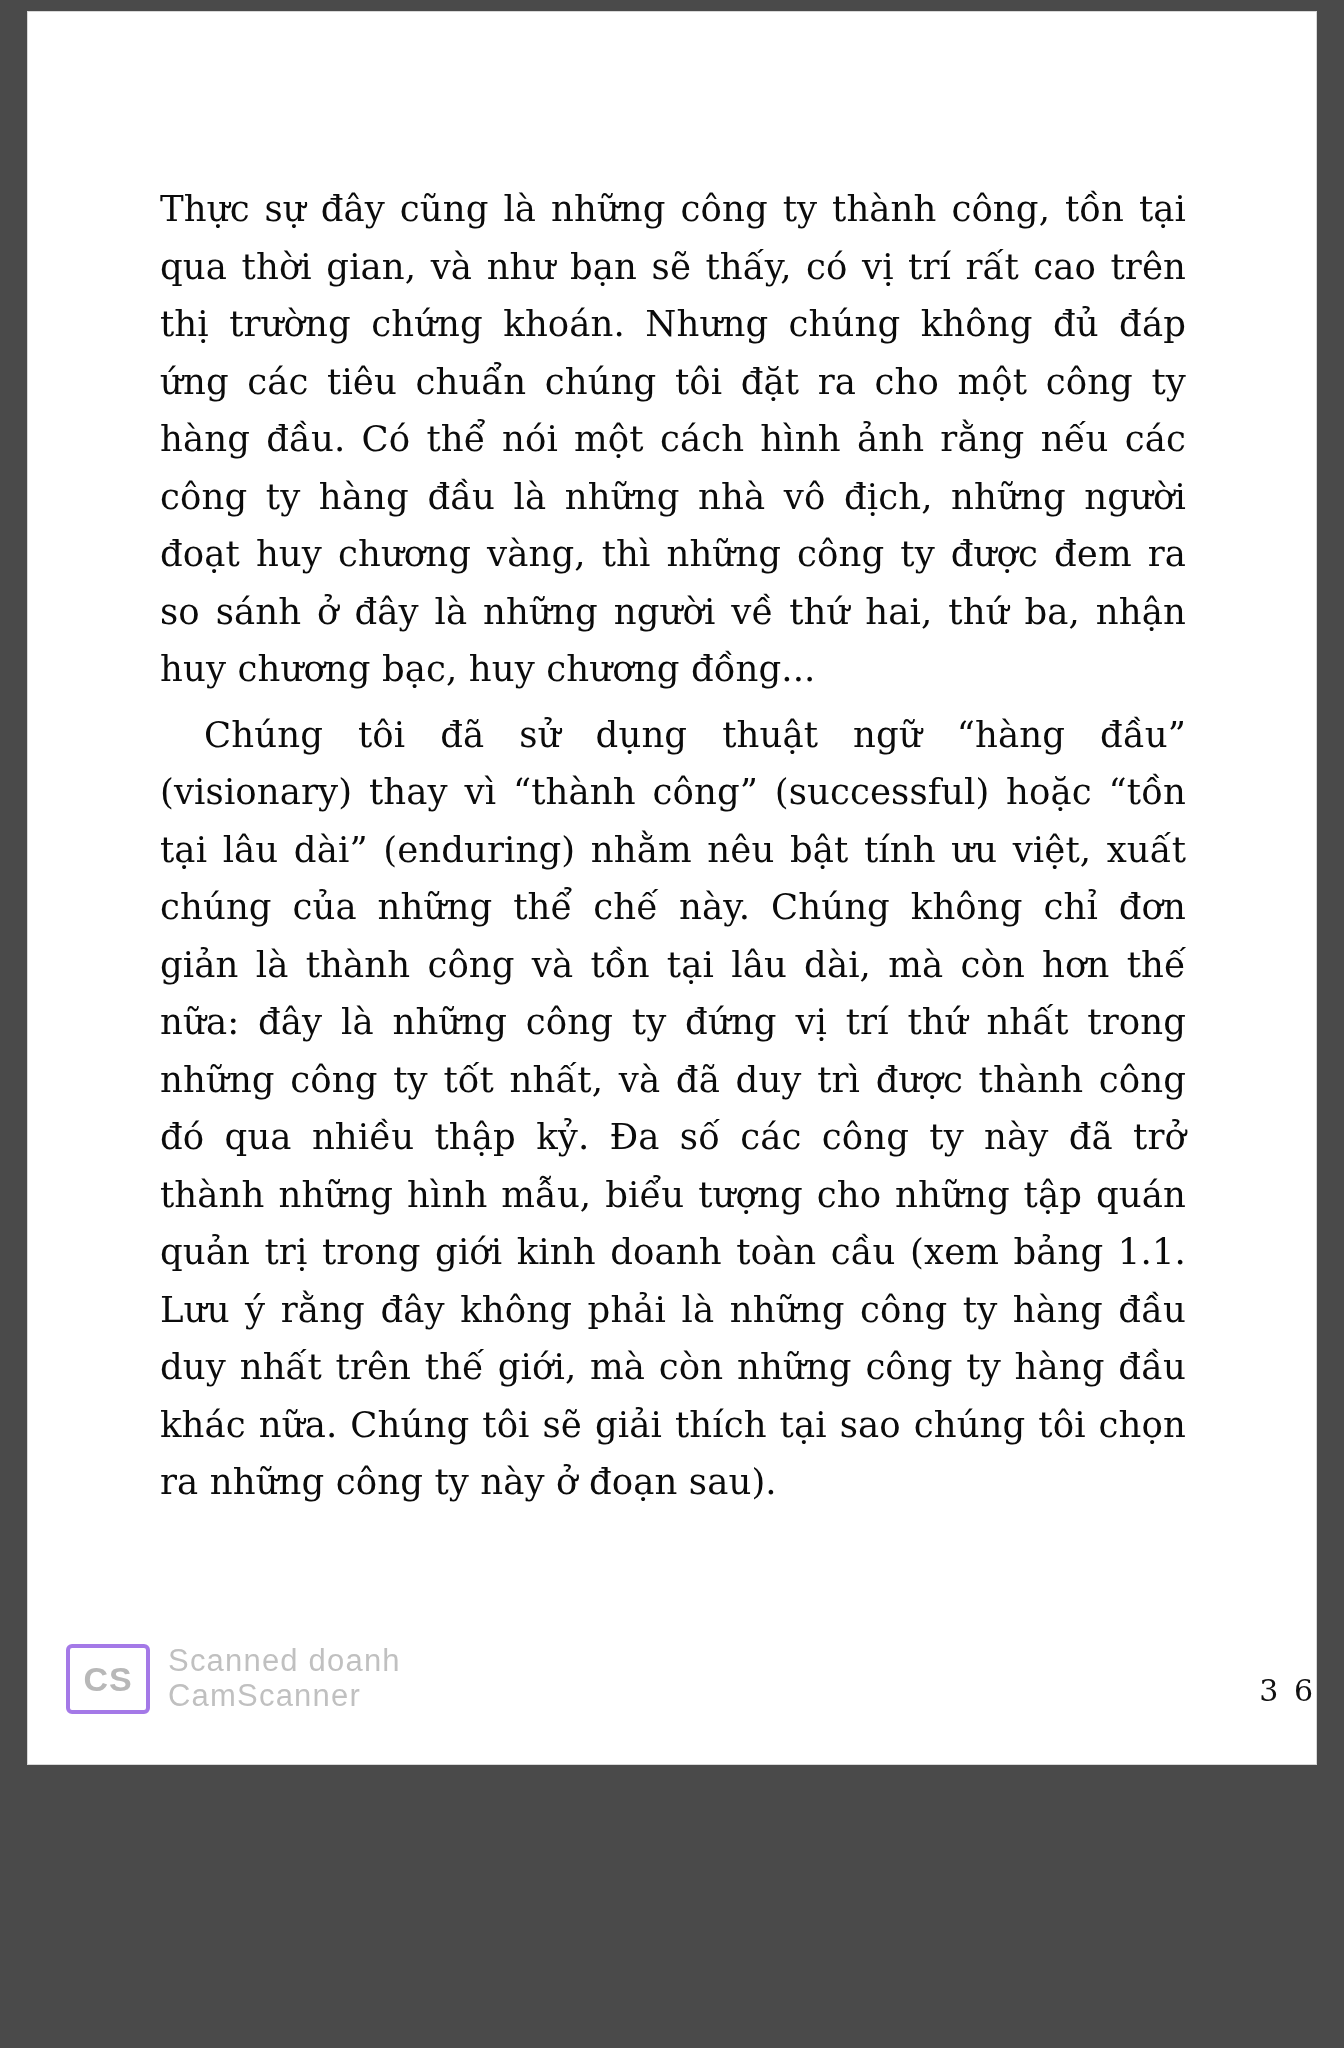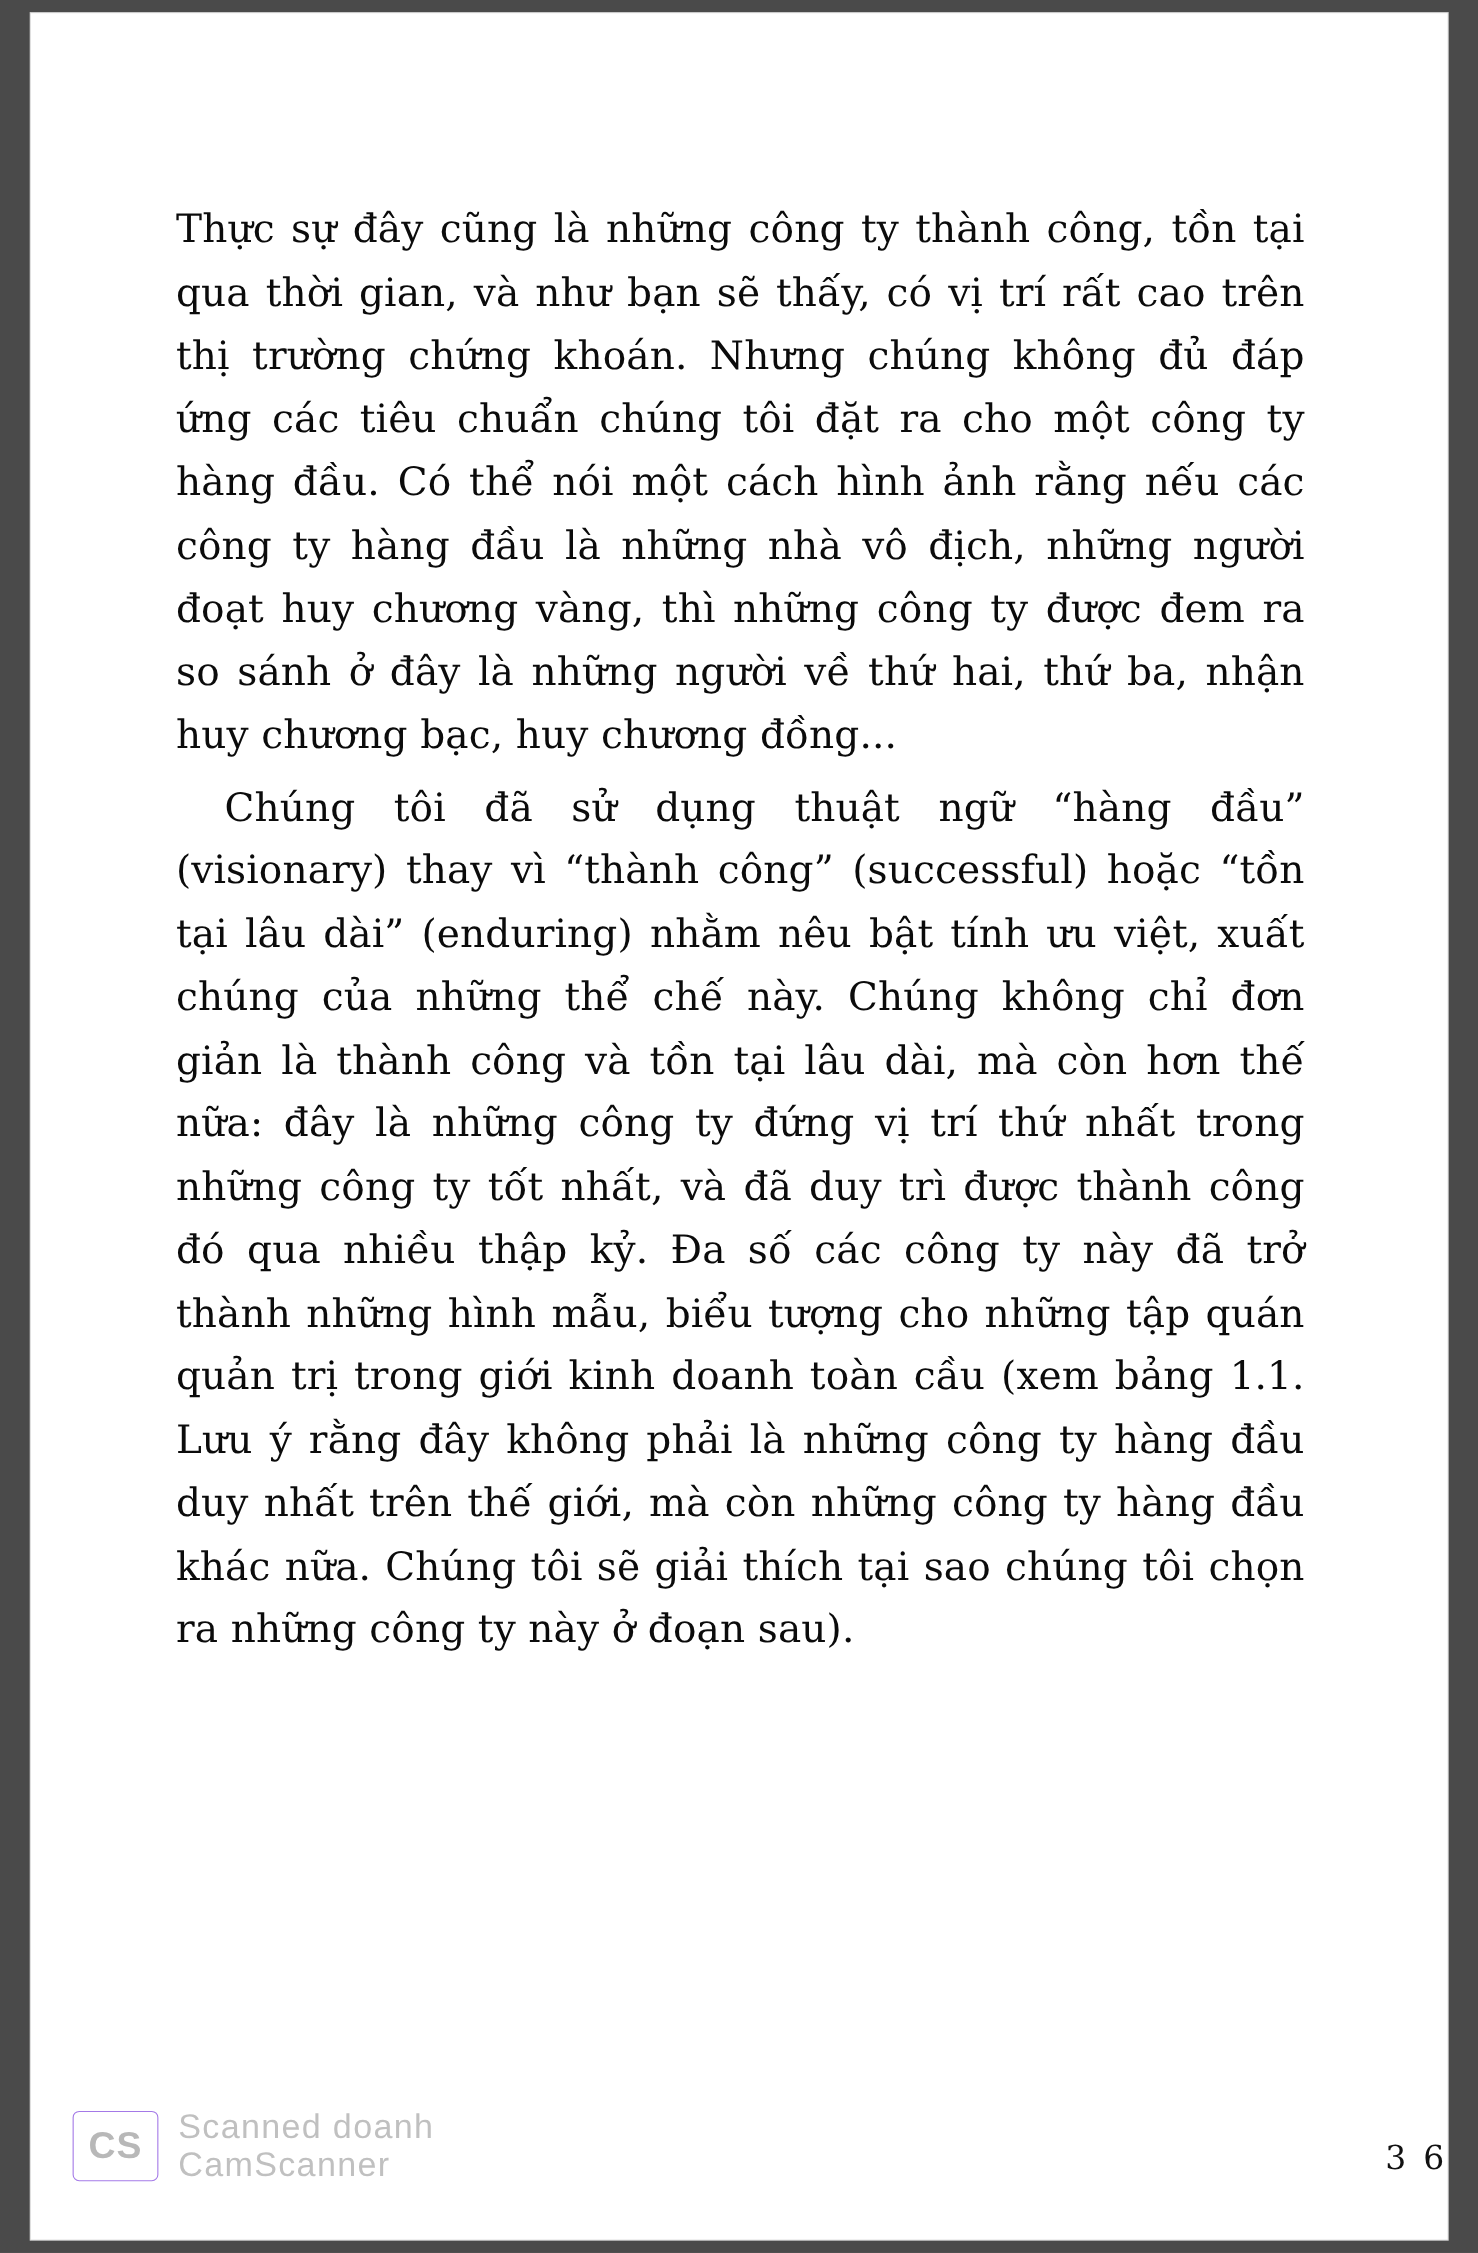--- a/index.html
+++ b/index.html
@@ -11,21 +11,21 @@
     width: 1344px;
     height: 2048px;
     overflow: hidden;
     font-family: "Liberation Serif", serif;
   }
   .page {
     position: absolute;
     left: 28px;
     top: 12px;
     width: 1288px;
-    height: 2024px;
+    height: 1752px;
     background: #ffffff;
     box-shadow: 0 0 0 1px #d8d8d8;
   }
   .content {
     position: absolute;
     left: 132px;
     top: 168px;
     width: 1026px;
   }
   .para {
@@ -70,21 +70,21 @@
     left: 38px;
     bottom: 50px;
     display: flex;
     align-items: center;
     gap: 18px;
     opacity: 0.62;
   }
   .cs-logo {
     width: 76px;
     height: 62px;
-    border: 1px solid #6d28d9;
+    border: 4px solid #6d28d9;
     border-radius: 6px;
     display: flex;
     align-items: center;
     justify-content: center;
     font-family: "Liberation Sans", sans-serif;
     font-weight: bold;
     font-size: 34px;
     color: #8d8d8d;
     letter-spacing: 1px;
     background: #fff;

